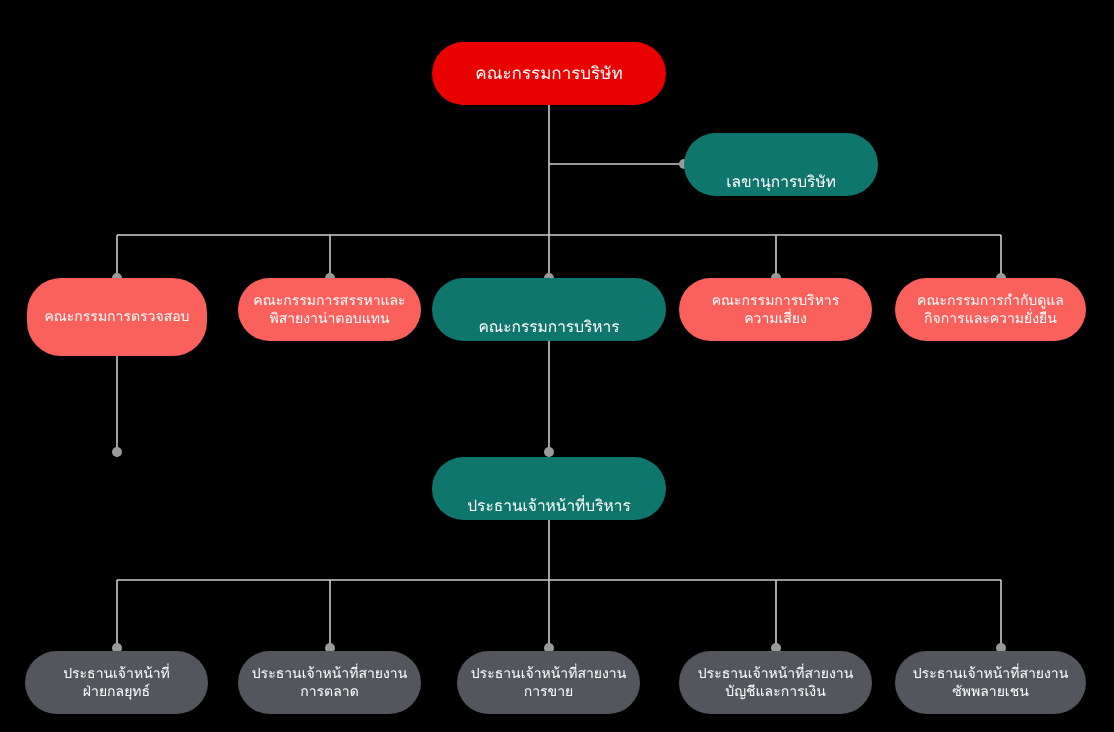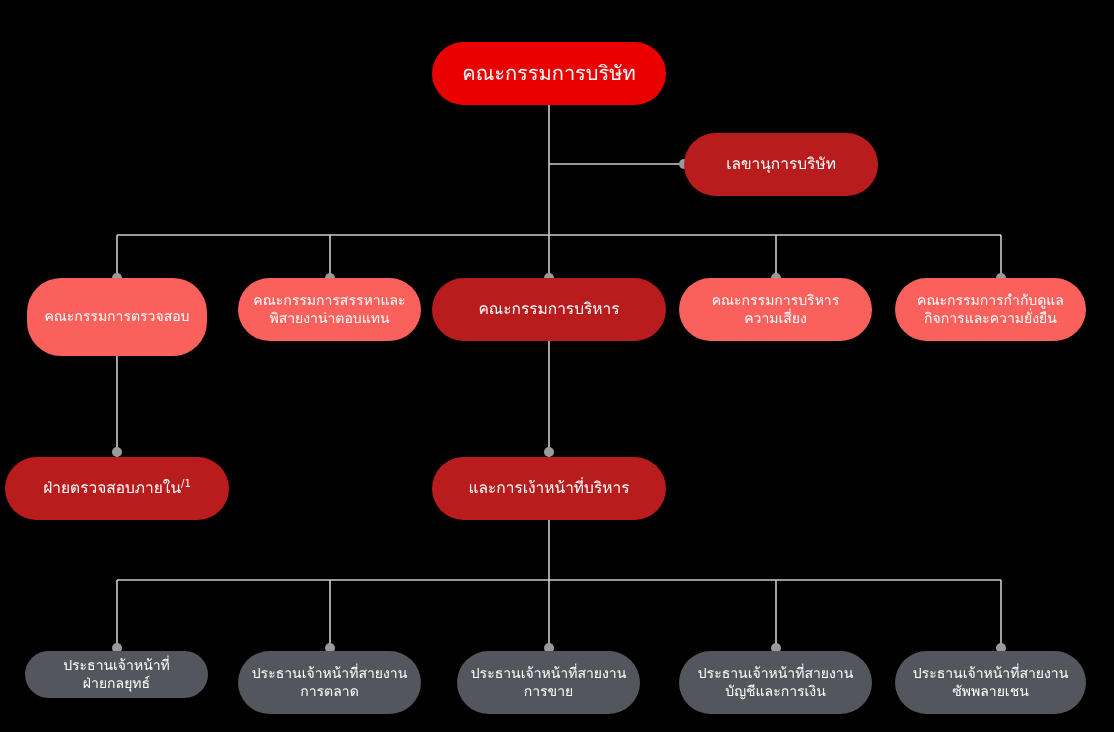--- a/index.html
+++ b/index.html
@@ -34,29 +34,30 @@
     line-height: 1.22;
     padding: 4px 10px;
     z-index: 3;
   }
   .node-label {
     display: block;
     white-space: pre-line;
   }
   .node-root {
     background: #eb0000;
-    font-size: 20px;
+    font-size: 17px;
   }
   .node-coral {
     background: #fa605c;
     font-size: 14px;
   }
   .node-coral-lg {
-    background: #b91c1c;
+    background: #0f766e;
     font-size: 15.5px;
+    align-items: flex-end;
   }
   .node-grey {
     background: #53565c;
     font-size: 14px;
   }
   .footnote-mark {
     font-size: 10px;
     vertical-align: super;
     line-height: 0;
   }
@@ -132,28 +133,25 @@
   </div>
   <div class="node node-coral" style="left:679px;top:278px;width:193px;height:63px;">
     <span class="node-label">คณะกรรมการบริหาร
 ความเสี่ยง</span>
   </div>
   <div class="node node-coral" style="left:895px;top:278px;width:191px;height:63px;text-align:center;">
     <span class="node-label">คณะกรรมการกำกับดูแล
 กิจการและความยั่งยืน</span>
   </div>
 
-  <div class="node node-coral-lg" style="left:5px;top:457px;width:224px;height:63px;">
-    <span><span class="node-label" style="display:inline">ฝ่ายตรวจสอบภายใน</span><span class="footnote-mark">/1</span></span>
-  </div>
   <div class="node node-coral-lg" style="left:432px;top:457px;width:234px;height:63px;">
-    <span class="node-label">และการเง้าหน้าที่บริหาร</span>
+    <span class="node-label">ประธานเจ้าหน้าที่บริหาร</span>
   </div>
 
-  <div class="node node-grey" style="left:25px;top:651px;width:183px;height:47px;">
+  <div class="node node-grey" style="left:25px;top:651px;width:183px;height:63px;">
     <span class="node-label">ประธานเจ้าหน้าที่
 ฝ่ายกลยุทธ์</span>
   </div>
   <div class="node node-grey" style="left:238px;top:651px;width:183px;height:63px;">
     <span class="node-label">ประธานเจ้าหน้าที่สายงาน
 การตลาด</span>
   </div>
   <div class="node node-grey" style="left:457px;top:651px;width:183px;height:63px;">
     <span class="node-label">ประธานเจ้าหน้าที่สายงาน
 การขาย</span>

